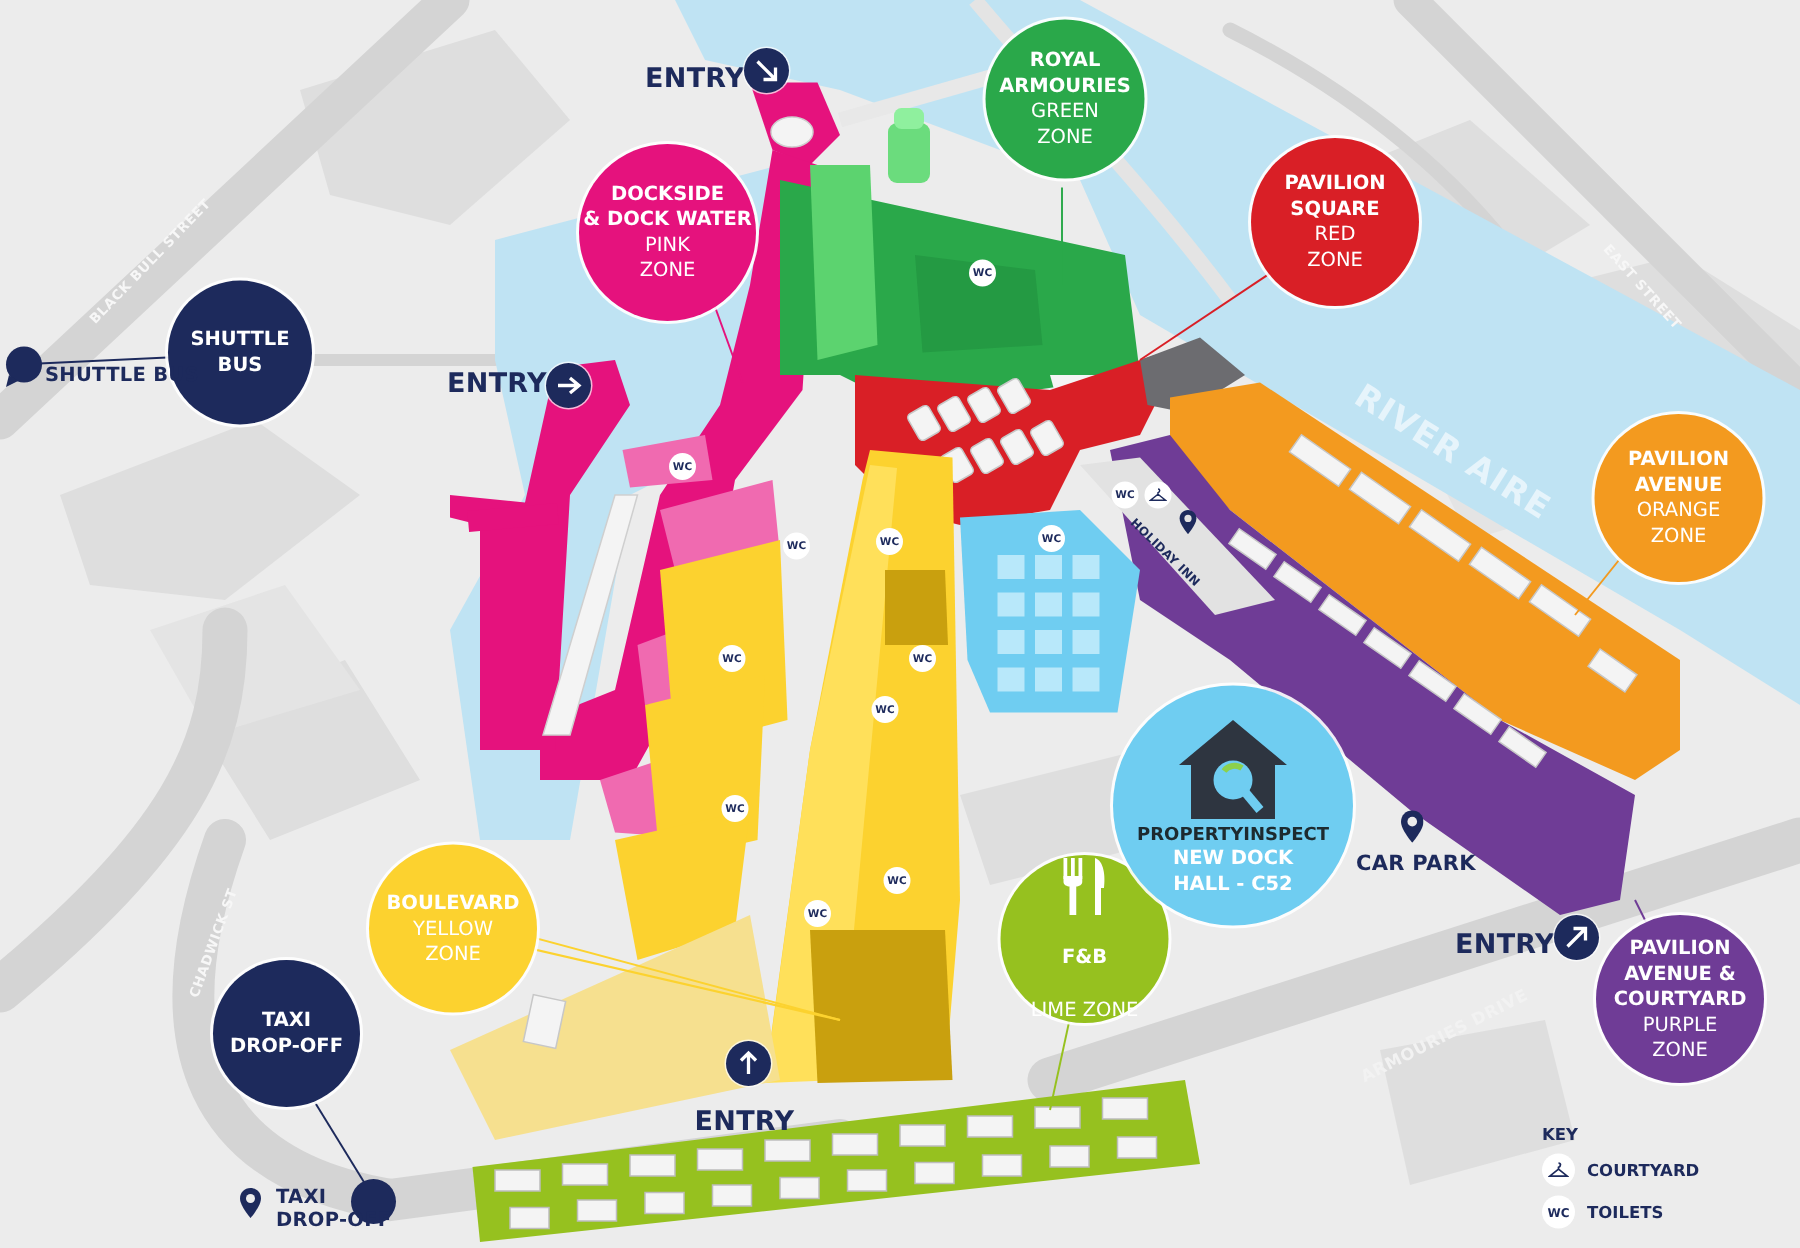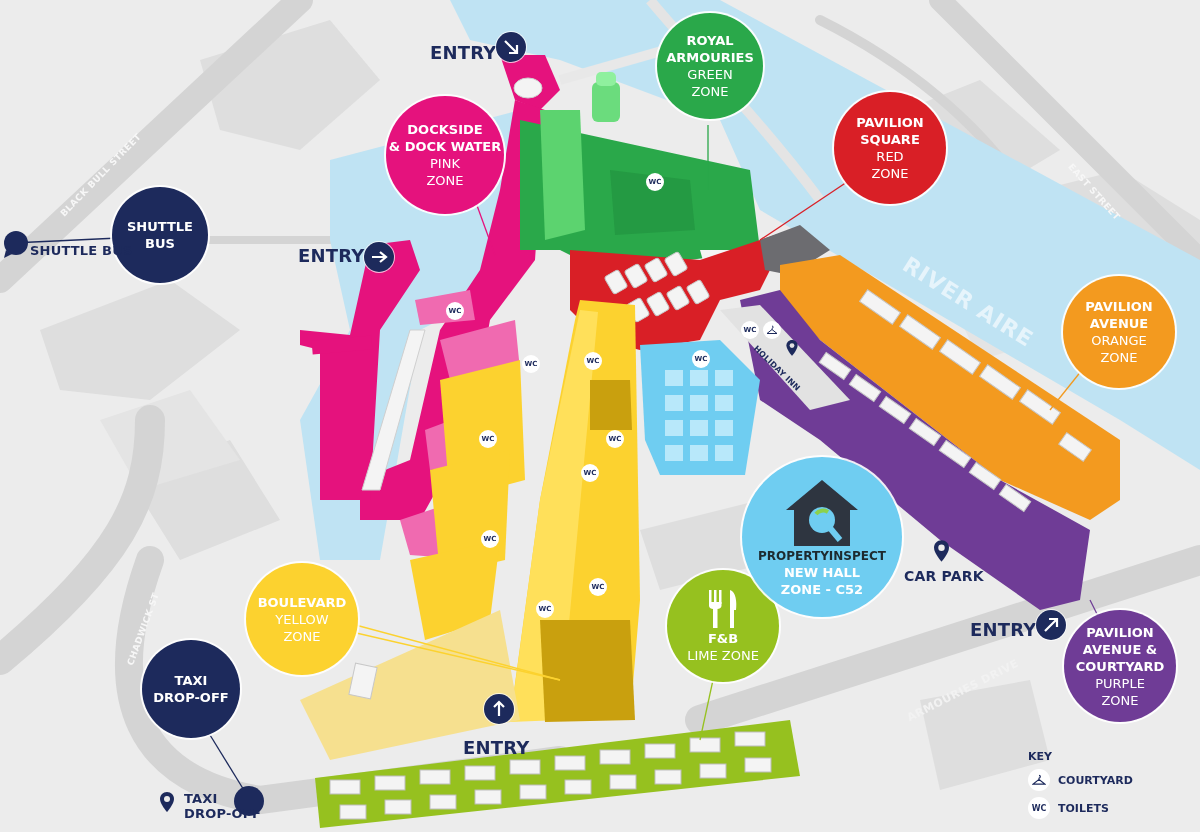--- a/index.html
+++ b/index.html
@@ -212,21 +212,21 @@
     <span class="t">PAVILION</span>
     <span class="t">AVENUE</span>
     <span class="s">ORANGE</span>
     <span class="s">ZONE</span>
   </div>
   <div class="bubble" style="left:246px; top:563px; width:112px; height:112px; background:#fcd22f;">
     <span class="t">BOULEVARD</span>
     <span class="s">YELLOW</span>
     <span class="s">ZONE</span>
   </div>
-  <div class="bubble" style="left:667px; top:570px; width:112px; height:112px; background:#96c11f;">
+  <div class="bubble" style="left:667px; top:570px; width:112px; height:112px; background:#96c11f;justify-content:space-between;">
     <svg width="34" height="42" viewBox="0 0 34 42">
       <g fill="#fff">
         <rect x="3" y="2" width="2.5" height="14"></rect>
           <rect x="8" y="2" width="2.5" height="14"></rect>
           <rect x="13" y="2" width="2.5" height="14"></rect>
         <path d="M3,14 H15.5 V18 C15.5,20 13,21 11.5,21 V40 H7 V21 C5.5,21 3,20 3,18 Z"></path>
         <path d="M24,2 C30,4 31,14 30,22 H28 V40 H24 Z"></path>
       </g>
     </svg>
     <span class="t">F&amp;B</span>
@@ -241,22 +241,22 @@
   </div>
 
   <div class="bubble" style="left:742px; top:457px; width:160px; height:160px; background:#6fcdf1;">
     <svg width="80" height="72" viewBox="0 0 80 72">
       <path d="M40,4 L76,34 H68 V70 H12 V34 H4 Z" fill="#2e3540"></path>
       <circle cx="40" cy="44" r="13" fill="#6fcdf1"></circle>
       <path d="M34,38 A9,9 0 0 1 46,36" stroke="#8cd14c" stroke-width="4" fill="none"></path>
       <path d="M48,52 L58,64" stroke="#6fcdf1" stroke-width="6"></path>
     </svg>
     <span style="font-weight:bold; font-size:12px; color:#1d2a2f; line-height:16px;">PROPERTYINSPECT</span>
-    <span class="t">NEW HALL</span>
-    <span class="t">ZONE - C52</span>
+    <span class="t">NEW DOCK</span>
+    <span class="t">HALL - C52</span>
   </div>
 
   <div class="bubble" style="left:112px; top:187px; width:96px; height:96px; background:#1d2a5c;">
     <span class="t">SHUTTLE</span>
     <span class="t">BUS</span>
   </div>
   <svg class="pin" style="left:2px; top:230px;" width="28" height="30" viewBox="0 0 28 30">
     <circle cx="14" cy="13" r="12" fill="#1d2a5c"></circle>
       <path d="M4,20 L2,28 L10,24 Z" fill="#1d2a5c"></path>
   </svg>

